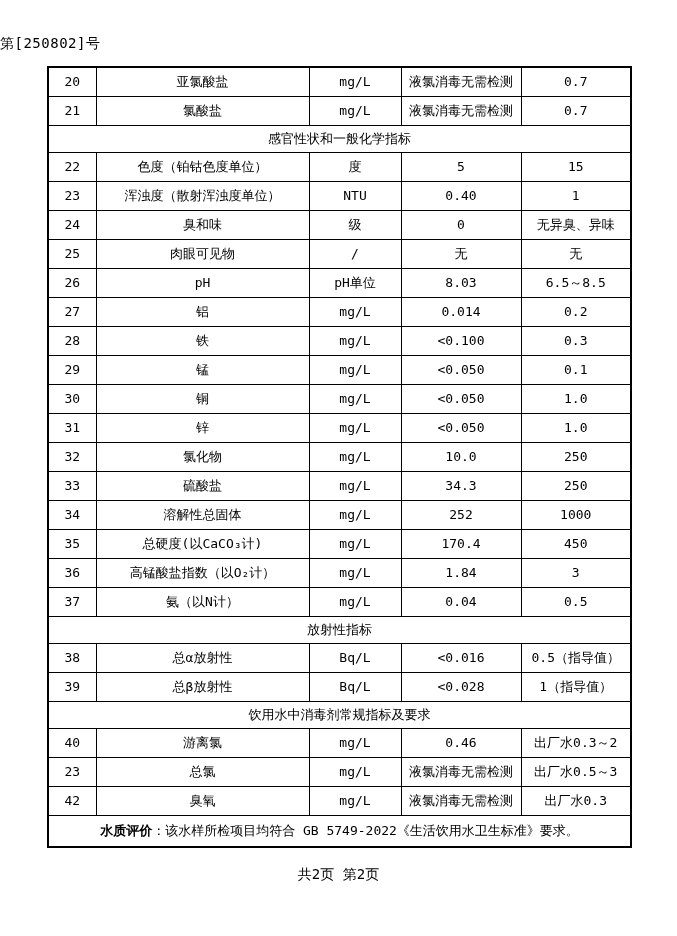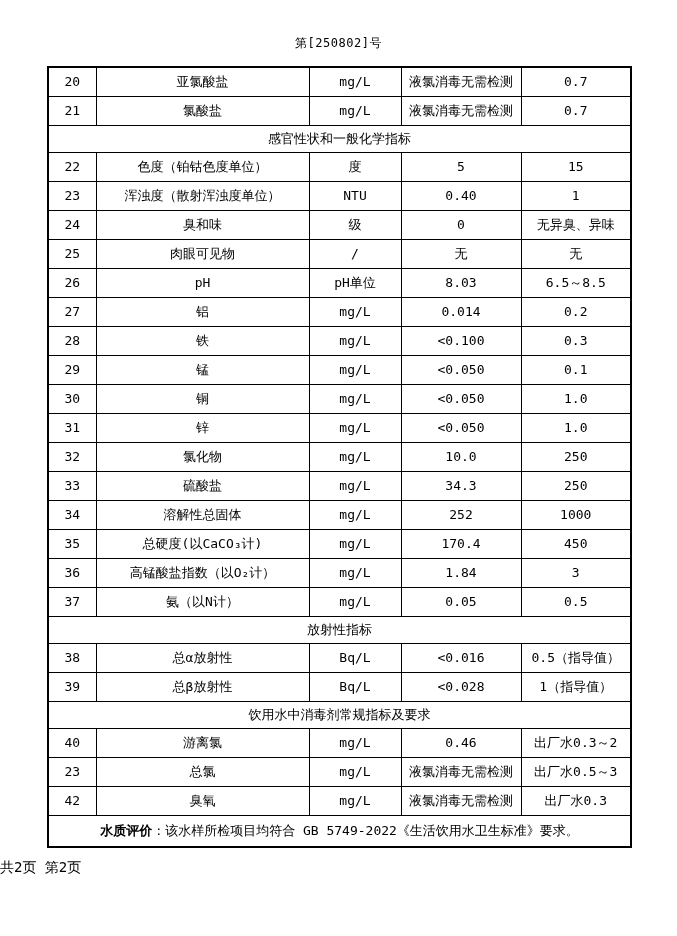--- a/index.html
+++ b/index.html
@@ -3,21 +3,21 @@
 <meta charset="utf-8">
 <style>
   html,body{margin:0;padding:0;}
   body{
     width:677px;height:936px;background:#ffffff;color:#000;
     font-family:"DejaVu Sans Mono","DejaVu Sans","Liberation Sans",sans-serif;
     overflow:hidden;
   }
   .page{position:relative;width:677px;height:936px;}
   .title{
-    padding-top:33px;text-align:center;font-size:12px;line-height:20px;
+    padding-top:33px;text-align:left;font-size:14px;line-height:20px;
     letter-spacing:0.5px;
   }
   table.report{
     margin:13px 0 0 47px;width:583px;
     border-collapse:collapse;table-layout:fixed;
     border:2px solid #000;
     text-align:center;
   }
   table.report td{
     border:1px solid #000;font-size:13px;line-height:16px;
@@ -29,21 +29,21 @@
   tr.eval-row{height:32px;}
   td.c-no{padding-left:9px;}
   td.c-name{padding-left:10px;}
   td.c-unit{padding-left:9px;}
   td.c-result{padding-left:10px;}
   td.c-limit{padding-left:8px;}
   tr.section-row td{padding-left:6px;}
   tr.eval-row td{padding-left:6px;}
   .bold{font-weight:bold;}
   .footer{
-    margin-top:10px;text-align:left;font-size:14px;line-height:18px;
+    margin-top:17px;text-align:center;font-size:14px;line-height:18px;
   }
 </style>
 </head>
 <body>
 
 <div class="page">
   <div class="title">第[250802]号</div>
 
   <table class="report">
     <colgroup>
@@ -173,21 +173,21 @@
           <td class="c-no">36</td>
           <td class="c-name">高锰酸盐指数（以O₂计）</td>
           <td class="c-unit">mg/L</td>
           <td class="c-result">1.84</td>
           <td class="c-limit">3</td>
         </tr>
         <tr class="data-row">
           <td class="c-no">37</td>
           <td class="c-name">氨（以N计）</td>
           <td class="c-unit">mg/L</td>
-          <td class="c-result">0.05</td>
+          <td class="c-result">0.04</td>
           <td class="c-limit">0.5</td>
         </tr>
         <tr class="section-row">
           <td colspan="5">放射性指标</td>
         </tr>
         <tr class="data-row">
           <td class="c-no">38</td>
           <td class="c-name">总α放射性</td>
           <td class="c-unit">Bq/L</td>
           <td class="c-result">&lt;0.016</td>

